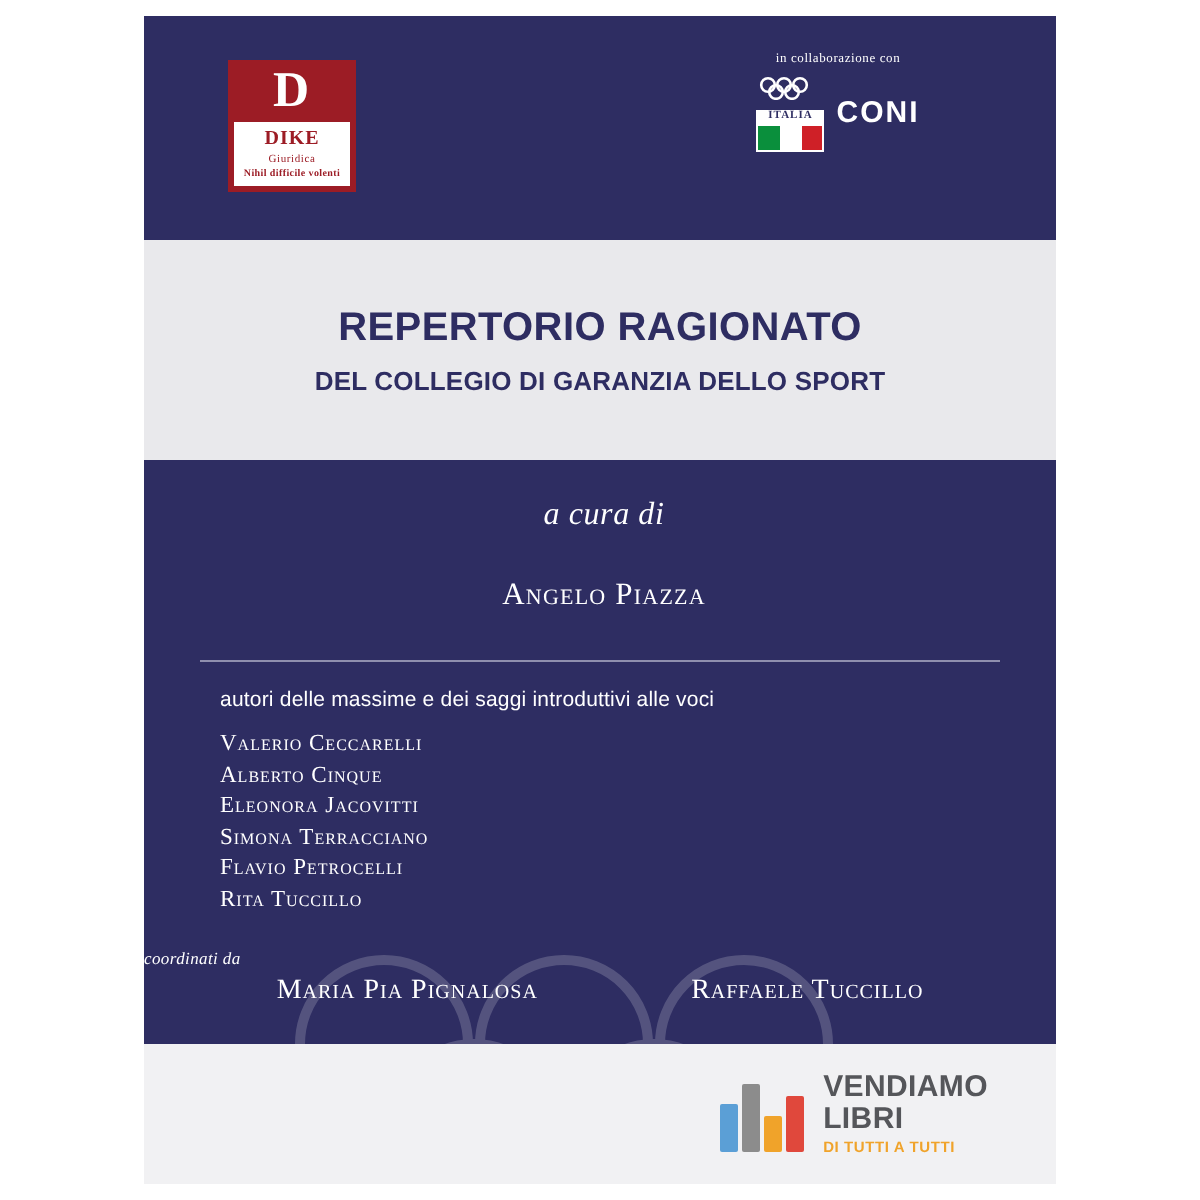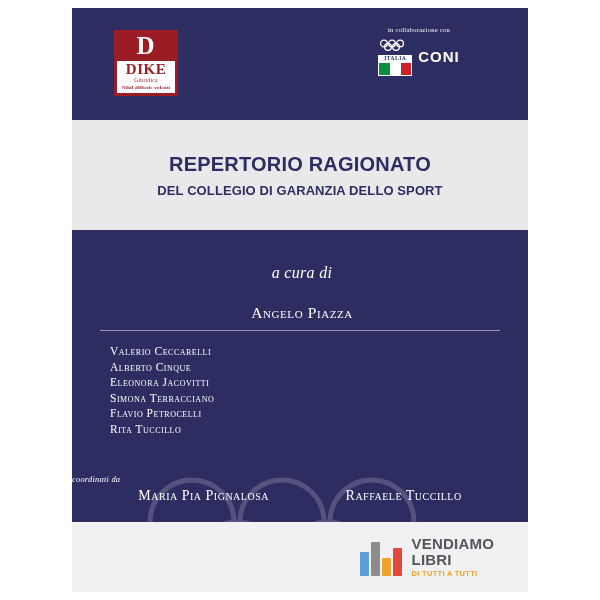--- a/index.html
+++ b/index.html
@@ -73,21 +73,21 @@
     letter-spacing: 1px;
   }
   .dike-logo .name {
     position: absolute;
     left: 0;
     top: 28px;
     width: 100%;
     color: #9c1c25;
     font-family: "Liberation Serif", serif;
     font-weight: bold;
-    font-size: 15px;
+    font-size: 10px;
     line-height: 17px;
     letter-spacing: 0.5px;
   }
   .dike-logo .sub {
     position: absolute;
     left: 0;
     top: 44px;
     width: 100%;
     color: #9c1c25;
     font-size: 5.5px;
@@ -180,21 +180,21 @@
     font-weight: bold;
     font-size: 13px;
     color: #2e2d62;
     letter-spacing: 0.1px;
     text-align: center;
   }
   
   .editors {
     position: absolute;
     left: 0;
-    top: 230px;
+    top: 215px;
     width: 460px;
     height: 100px;
     color: #ffffff;
   }
   .editors .acura {
     text-align: center;
     font-style: italic;
     font-size: 16px;
     margin-top: 26px;
     letter-spacing: 0.3px;
@@ -383,20 +383,21 @@
     <div class="editors">
       <div class="acura">a cura di</div>
       <div class="names">
         <span>Angelo Piazza</span>
       </div>
     </div>
 
     <div class="rule r1"></div>
 
     <div class="authors">
+      <div class="lead">autori delle massime e dei saggi introduttivi alle voci</div>
       <ul>
         <li>Valerio Ceccarelli</li>
         <li>Alberto Cinque</li>
         <li>Eleonora Jacovitti</li>
         <li>Simona Terracciano</li>
         <li>Flavio Petrocelli</li>
         <li>Rita Tuccillo</li>
       </ul>
     </div>
 

